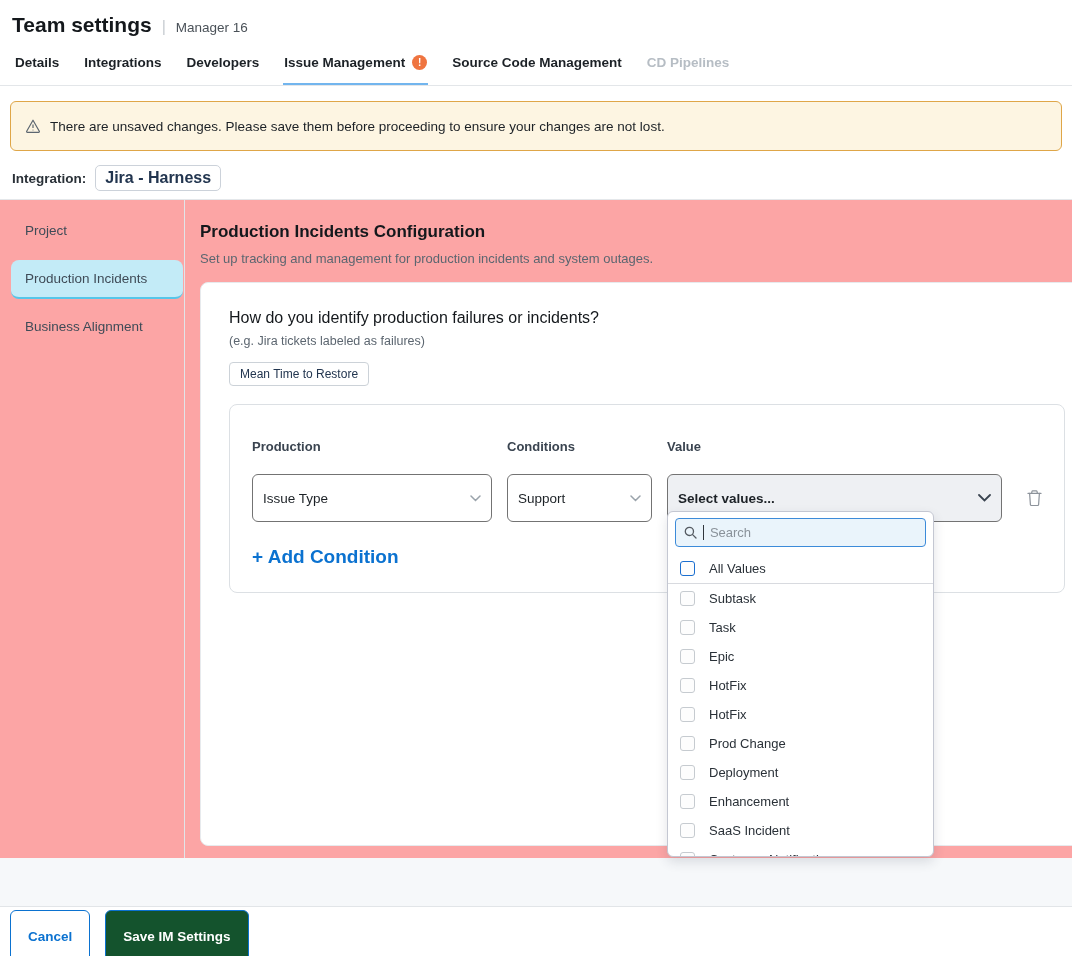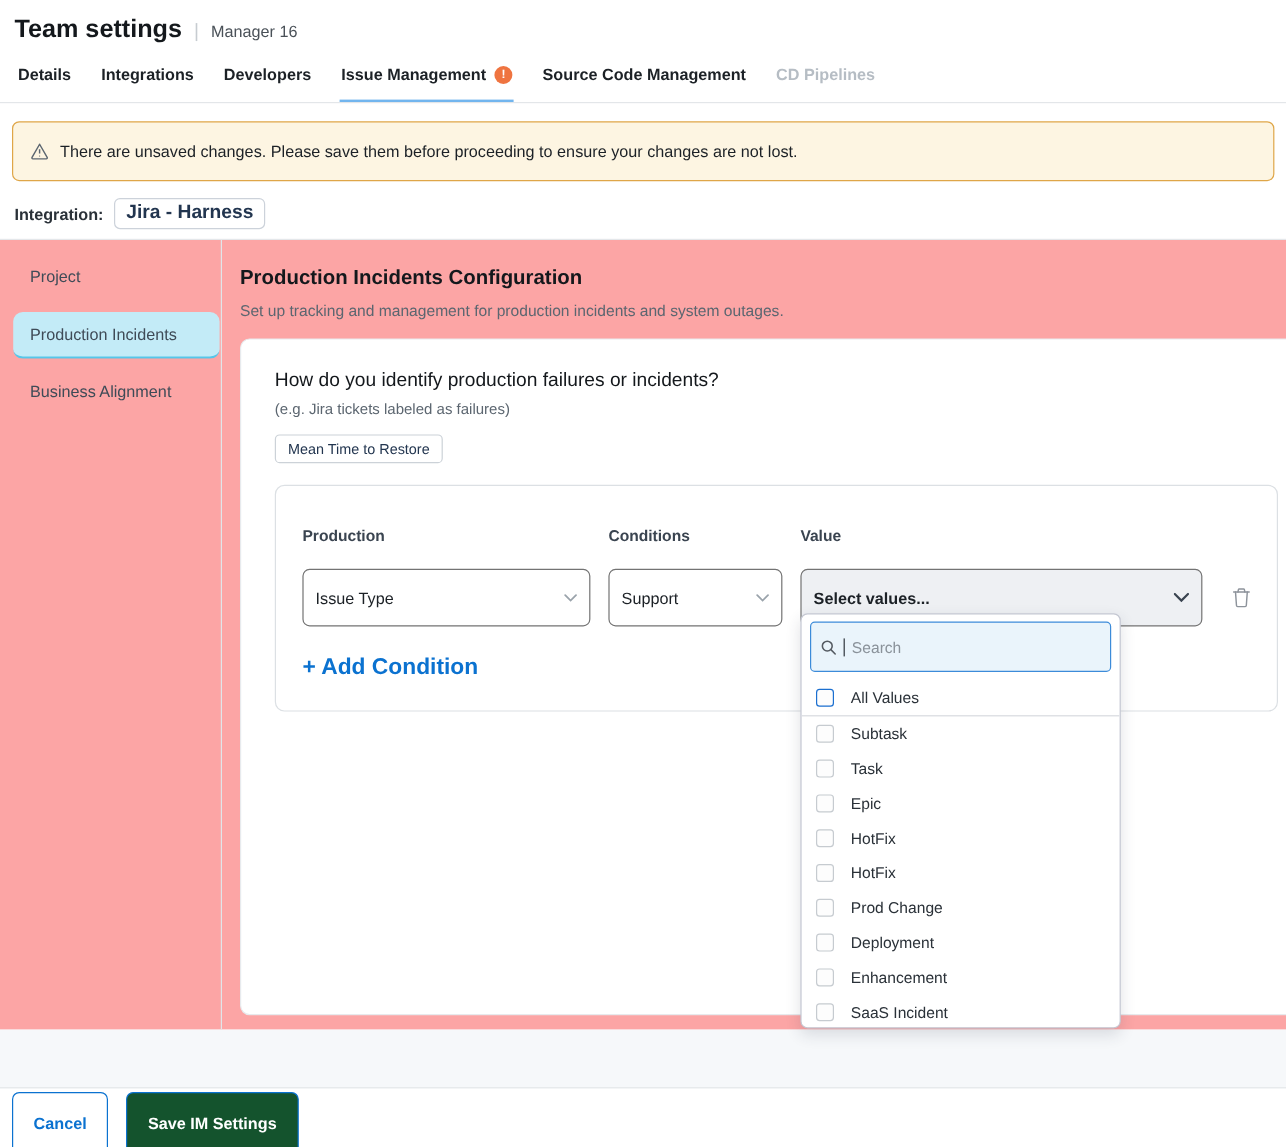--- a/index.html
+++ b/index.html
@@ -68,21 +68,21 @@
   .value-cell { position:relative; }
   .trash-btn { margin-left:10px; cursor:pointer; display:flex; align-items:center; color:#8d939b; }
   .add-condition { grid-column:1 / 2; margin-top:24px; font-size:19px; font-weight:bold;
                    color:#0b72d0; cursor:pointer; }
 
   
   .popover { position:absolute; top:37px; left:0; width:267px; height:346px; background:#fff;
              border:1px solid #c4c7d2; border-radius:6px; box-shadow:0 5px 12px rgba(40,50,70,.14);
              overflow:hidden; z-index:5; }
   .search-wrap { padding:6px 7px; }
-  .search-box { height:42px; border:1.5px solid #3c8bd9; border-radius:4px; background:#eaf4fb;
+  .search-box { height:29px; border:1.5px solid #3c8bd9; border-radius:4px; background:#eaf4fb;
                 display:flex; align-items:center; padding:0 8px; gap:6px; }
   .search-box .caret { width:1px; height:15px; background:#30363c; }
   .search-box input { border:none; outline:none; background:transparent; font-size:13px; color:#2a3138;
                       width:100%; font-family:"Liberation Sans", sans-serif; }
   .search-box input::placeholder { color:#8a929a; }
   .opt-row { display:flex; align-items:center; gap:14px; padding:0 12px; height:29px;
              font-size:13px; color:#2a3138; cursor:pointer; }
   .opt-row.all-values { height:31px; border-bottom:1px solid #d8dadf; }
   .cbox { width:15px; height:15px; border:1.5px solid #c6cbd0; border-radius:3px; background:#fdfdfd; flex:0 0 auto; }
   .cbox.blue { border-color:#1b6fd0; }

